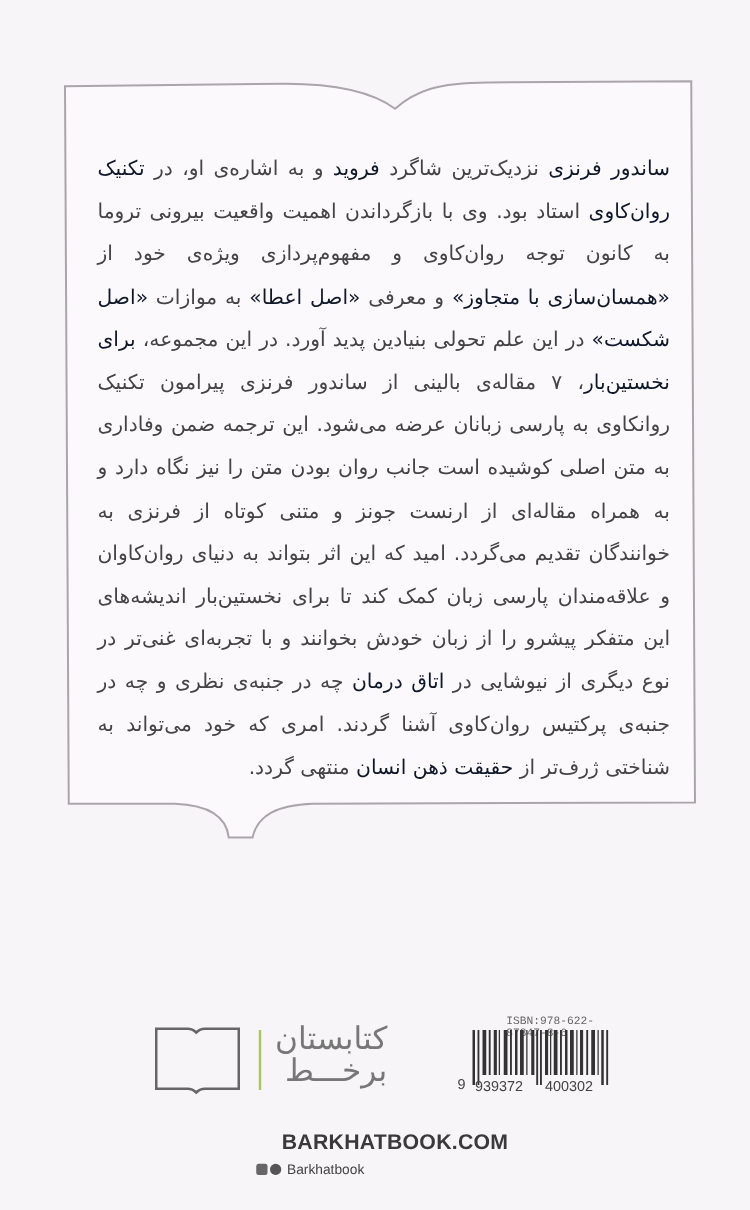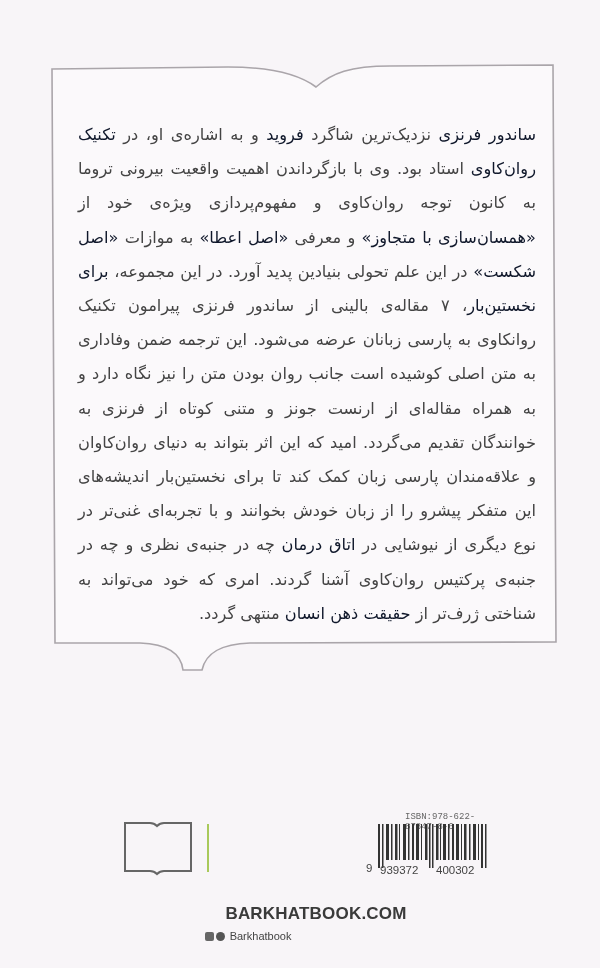--- a/index.html
+++ b/index.html
@@ -41,20 +41,24 @@
   <path d="M52,69 L228,67 C262,67 296,72 316,87 C332,73 350,66 390,66 L553,65 L556,642 L250,643 C222,644 206,652 202,670 L183,670 C181,652 166,644 140,643 L55,643 Z" fill="#fbf9fb" stroke="#aaa5aa" stroke-width="1.6"></path>
 </svg>
 
 <div class="blurb" id="blurb"><b>ساندور فرنزی</b><span> نزدیک‌ترین شاگرد </span><b>فروید</b><span> و به اشاره‌ی او، در </span><b>تکنیک روان‌کاوی</b><span> استاد بود. وی با بازگرداندن اهمیت واقعیت بیرونی تروما به کانون توجه روان‌کاوی و مفهوم‌پردازی ویژه‌ی خود از </span><b>«همسان‌سازی با متجاوز»</b><span> و معرفی </span><b>«اصل اعطا»</b><span> به موازات </span><b>«اصل شکست»</b><span> در این علم تحولی بنیادین پدید آورد. در این مجموعه، </span><b>برای نخستین‌بار</b><span>، ۷ مقاله‌ی بالینی از ساندور فرنزی پیرامون تکنیک روانکاوی به پارسی زبانان عرضه می‌شود. این ترجمه ضمن وفاداری به متن اصلی کوشیده است جانب روان بودن متن را نیز نگاه دارد و به همراه مقاله‌ای از ارنست جونز و متنی کوتاه از فرنزی به خوانندگان تقدیم می‌گردد. امید که این اثر بتواند به دنیای روان‌کاوان و علاقه‌مندان پارسی زبان کمک کند تا برای نخستین‌بار اندیشه‌های این متفکر پیشرو را از زبان خودش بخوانند و با تجربه‌ای غنی‌تر در نوع دیگری از نیوشایی در </span><b>اتاق درمان</b><span> چه در جنبه‌ی نظری و چه در جنبه‌ی پرکتیس روان‌کاوی آشنا گردند. امری که خود می‌تواند به شناختی ژرف‌تر از </span><b>حقیقت ذهن انسان</b><span> منتهی گردد.</span></div>
 
 <div class="logo">
   <svg class="logo-icon" width="72" height="56" viewBox="0 0 72 56">
     <path d="M3,3 L28,3 C31,3 33,4 35,6 C37,4 39,3 42,3 L69,3 L69,51 L42,51 C39,51 37,52 35,54 C33,52 31,51 28,51 L3,51 Z" fill="none" stroke="#666" stroke-width="2"></path>
   </svg>
   <div class="logo-divider"></div>
+  <div class="logo-text">
+    <div>کتابستان</div>
+    <div class="l2">برخـــط</div>
+  </div>
 </div>
 
 <div class="isbn-block">
   <div class="isbn-label">ISBN:978-622-87847-8-6</div>
   <svg class="barcode" width="120" height="44" viewBox="0 0 120 44">
     <g fill="#333">
       <rect x="4" y="0" width="2" height="44"></rect>
         <rect x="8" y="0" width="1.5" height="44"></rect>
       <rect x="12" y="0" width="3" height="36"></rect>
         <rect x="17" y="0" width="1.5" height="36"></rect>

